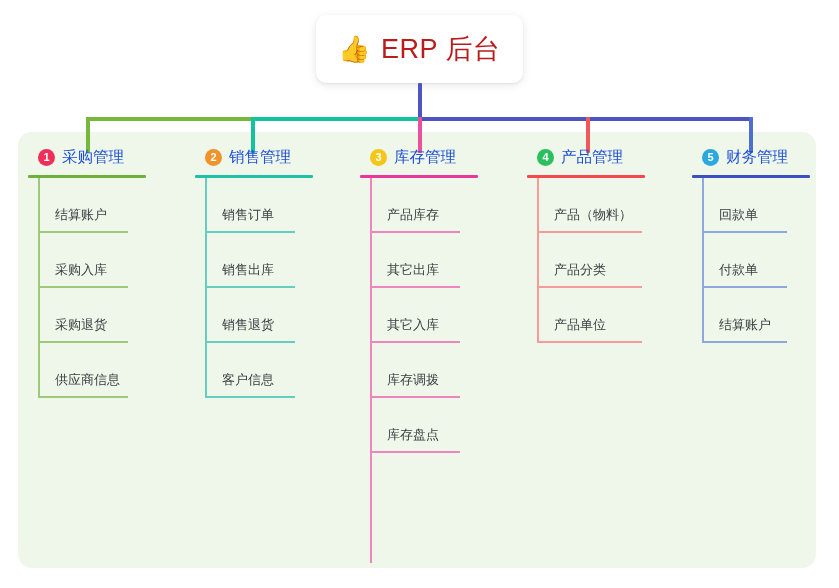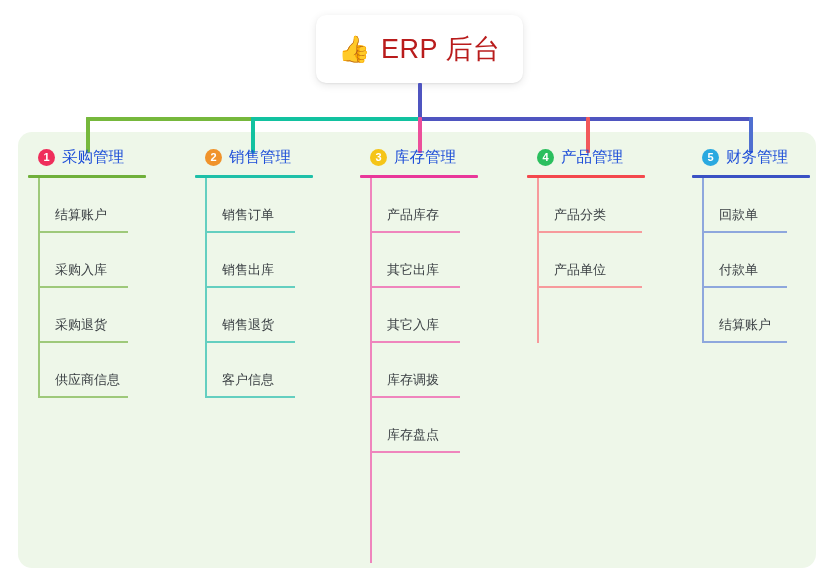--- a/index.html
+++ b/index.html
@@ -187,20 +187,24 @@
     </div>
   <div class="col" id="col4">
       <div class="col-head">
         <span class="badge" style="background: rgb(43, 191, 94);">4</span>
         <span class="head-label">产品管理</span>
       </div>
       <div class="head-rule" style="background: rgb(244, 72, 77); width: 118px;"></div>
       <div class="items">
         <div class="spine" style="background: rgb(247, 154, 156); height: 165px;"></div>
         <div class="item">
+          <span class="item-label">产品（物料）</span>
+          <div class="item-rule" style="background: rgb(247, 154, 156); width: 105px;"></div>
+        </div>
+        <div class="item">
           <span class="item-label">产品分类</span>
           <div class="item-rule" style="background: rgb(247, 154, 156); width: 105px;"></div>
         </div>
         <div class="item">
           <span class="item-label">产品单位</span>
           <div class="item-rule" style="background: rgb(247, 154, 156); width: 105px;"></div>
         </div>
       </div>
     </div>
   <div class="col" id="col5">

